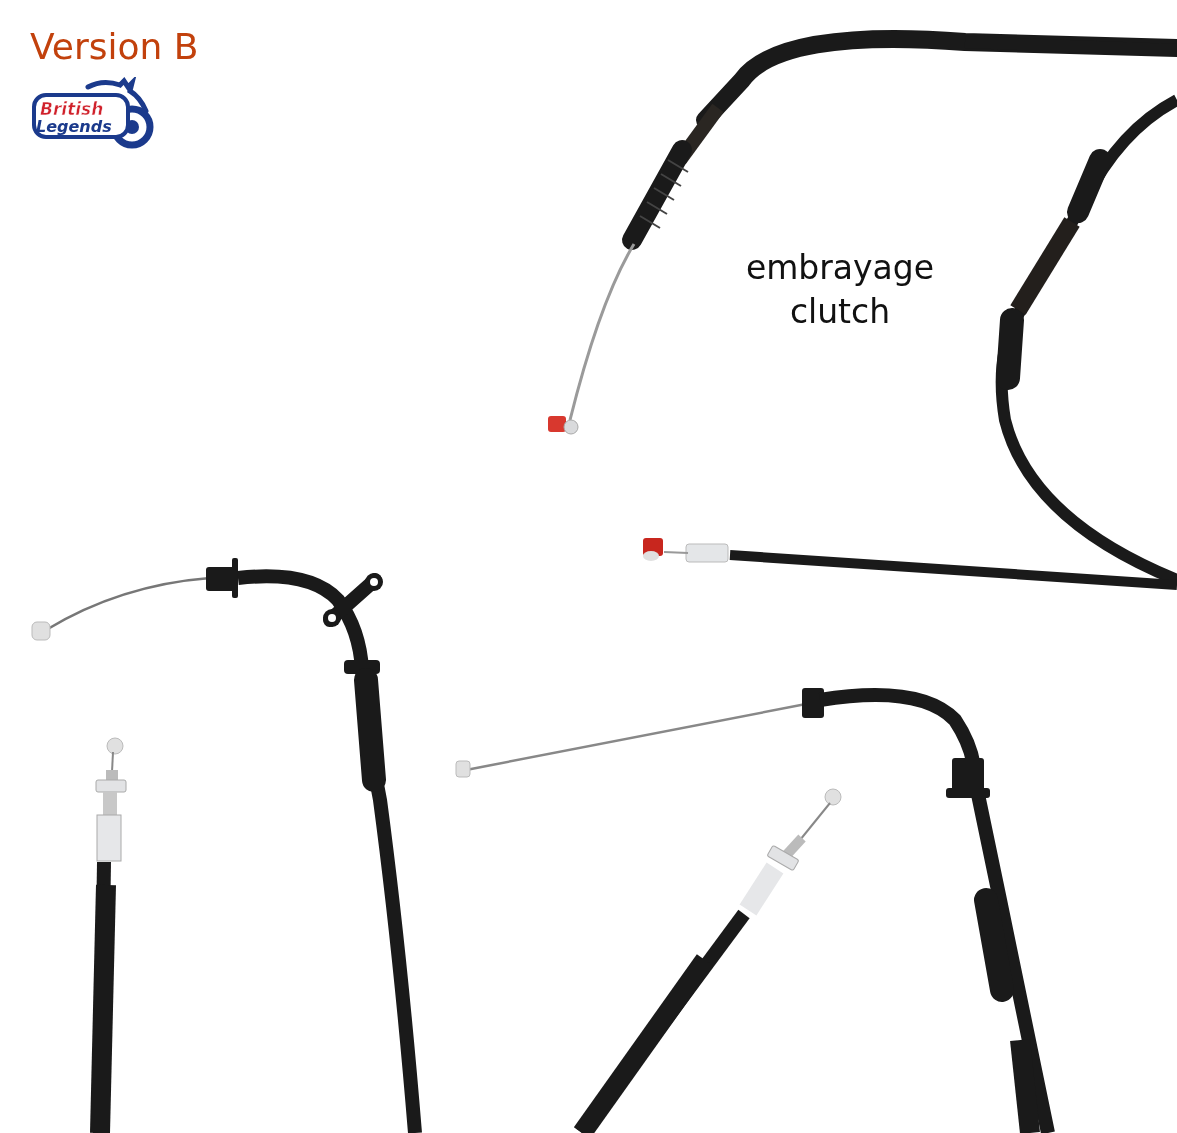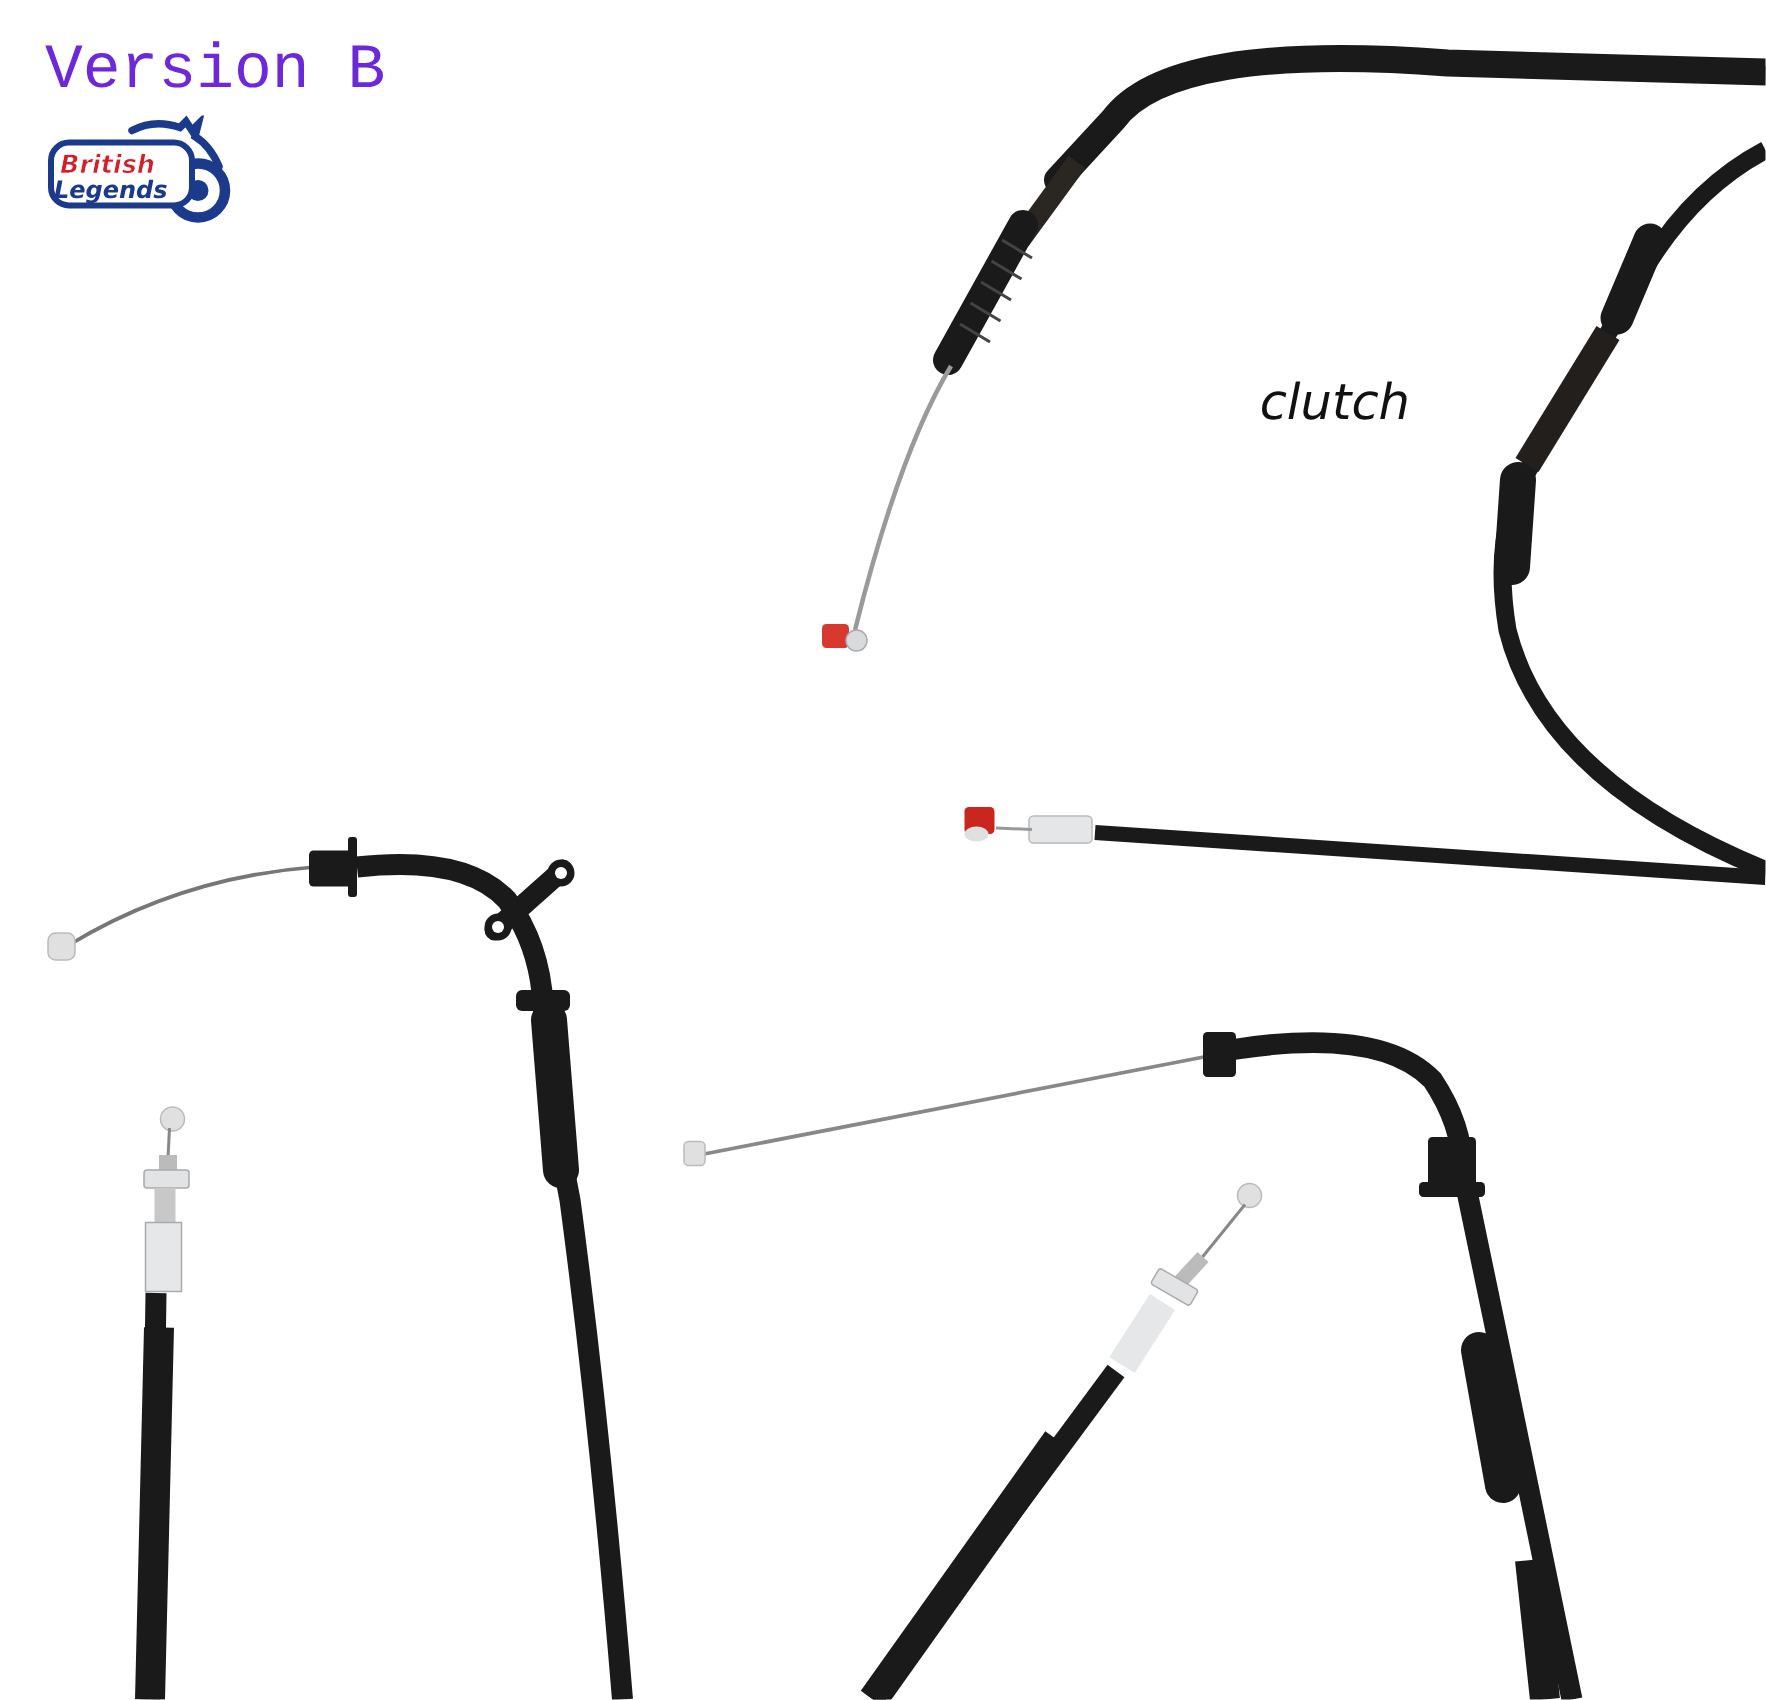--- a/index.html
+++ b/index.html
@@ -1,21 +1,21 @@
 <!DOCTYPE html>
 <html><head>
 <meta charset="utf-8">
 <style>
   html, body { margin:0; padding:0; background:#ffffff; }
   body { width:1177px; height:1133px; position:relative; overflow:hidden;
          font-family:"DejaVu Sans", sans-serif; color:#111; }
-  .title { position:absolute; left:30px; top:22px; font-size:42px; line-height:50px; color:#6d28d9;font-family:Liberation Mono, monospace; }
+  .title { position:absolute; left:30px; top:22px; font-size:36px; line-height:50px; color:#c2410c; }
   .logo { position:absolute; left:28px; top:77px; width:128px; height:74px; }
   .label { position:absolute; text-align:center; font-size:33px; line-height:44px; color:#111; }
-  .label .it { font-style:italic; display:block;text-align:right; }
+  .label .it { display:block; }
   .label .up { display:block; }
   #clutch-label { left:740px; top:246px; width:200px; }
   #throttle-label { left:436px; top:864px; width:230px; }
   svg.scene { position:absolute; left:0; top:0; }
 </style>
 </head>
 <body>
 
 <div class="title">Version B</div>
 
@@ -109,17 +109,18 @@
     <line x1="830" y1="803" x2="800" y2="840" stroke="#888" stroke-width="2"></line>
     <path d="M802 838 L780 862" stroke="#bbb" stroke-width="10"></path>
     <rect x="768" y="852" width="30" height="12" rx="2" fill="#e2e3e5" stroke="#aaa" transform="rotate(30 783 858)"></rect>
     <path d="M775 868 L748 910" stroke="#e6e7e9" stroke-width="20"></path>
     <path d="M744 914 L582 1133" stroke="#1a1a1a" stroke-width="14"></path>
     <path d="M705 960 L582 1133" stroke="#1a1a1a" stroke-width="20"></path>
   </g>
 </svg>
 
 <div class="label" id="clutch-label">
+  <span class="up">embrayage</span>
   <span class="it">clutch</span>
 </div>
 
 <div class="label" id="throttle-label">
 </div>
 
 </body></html>

